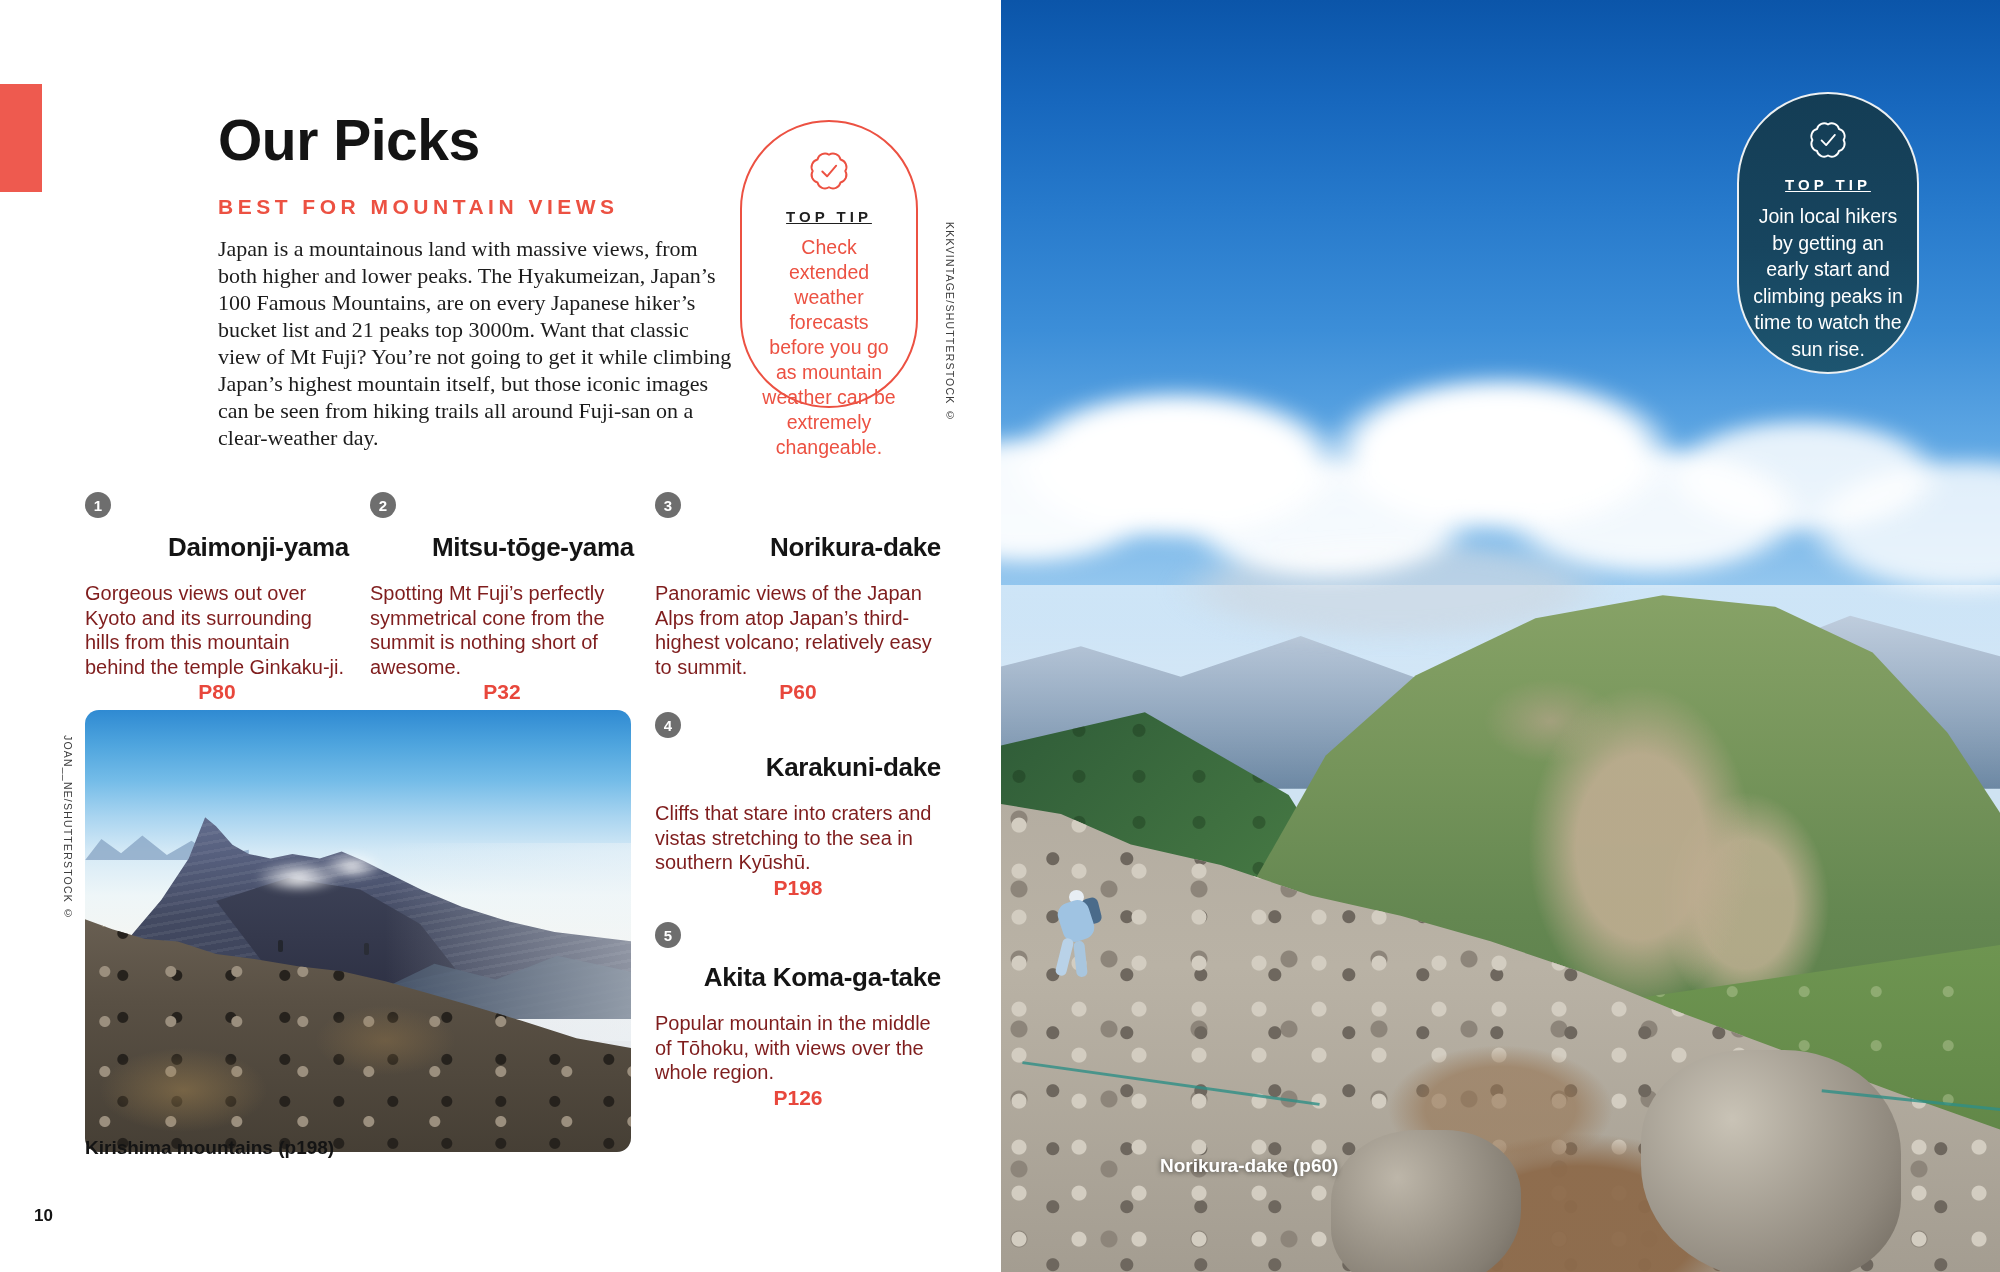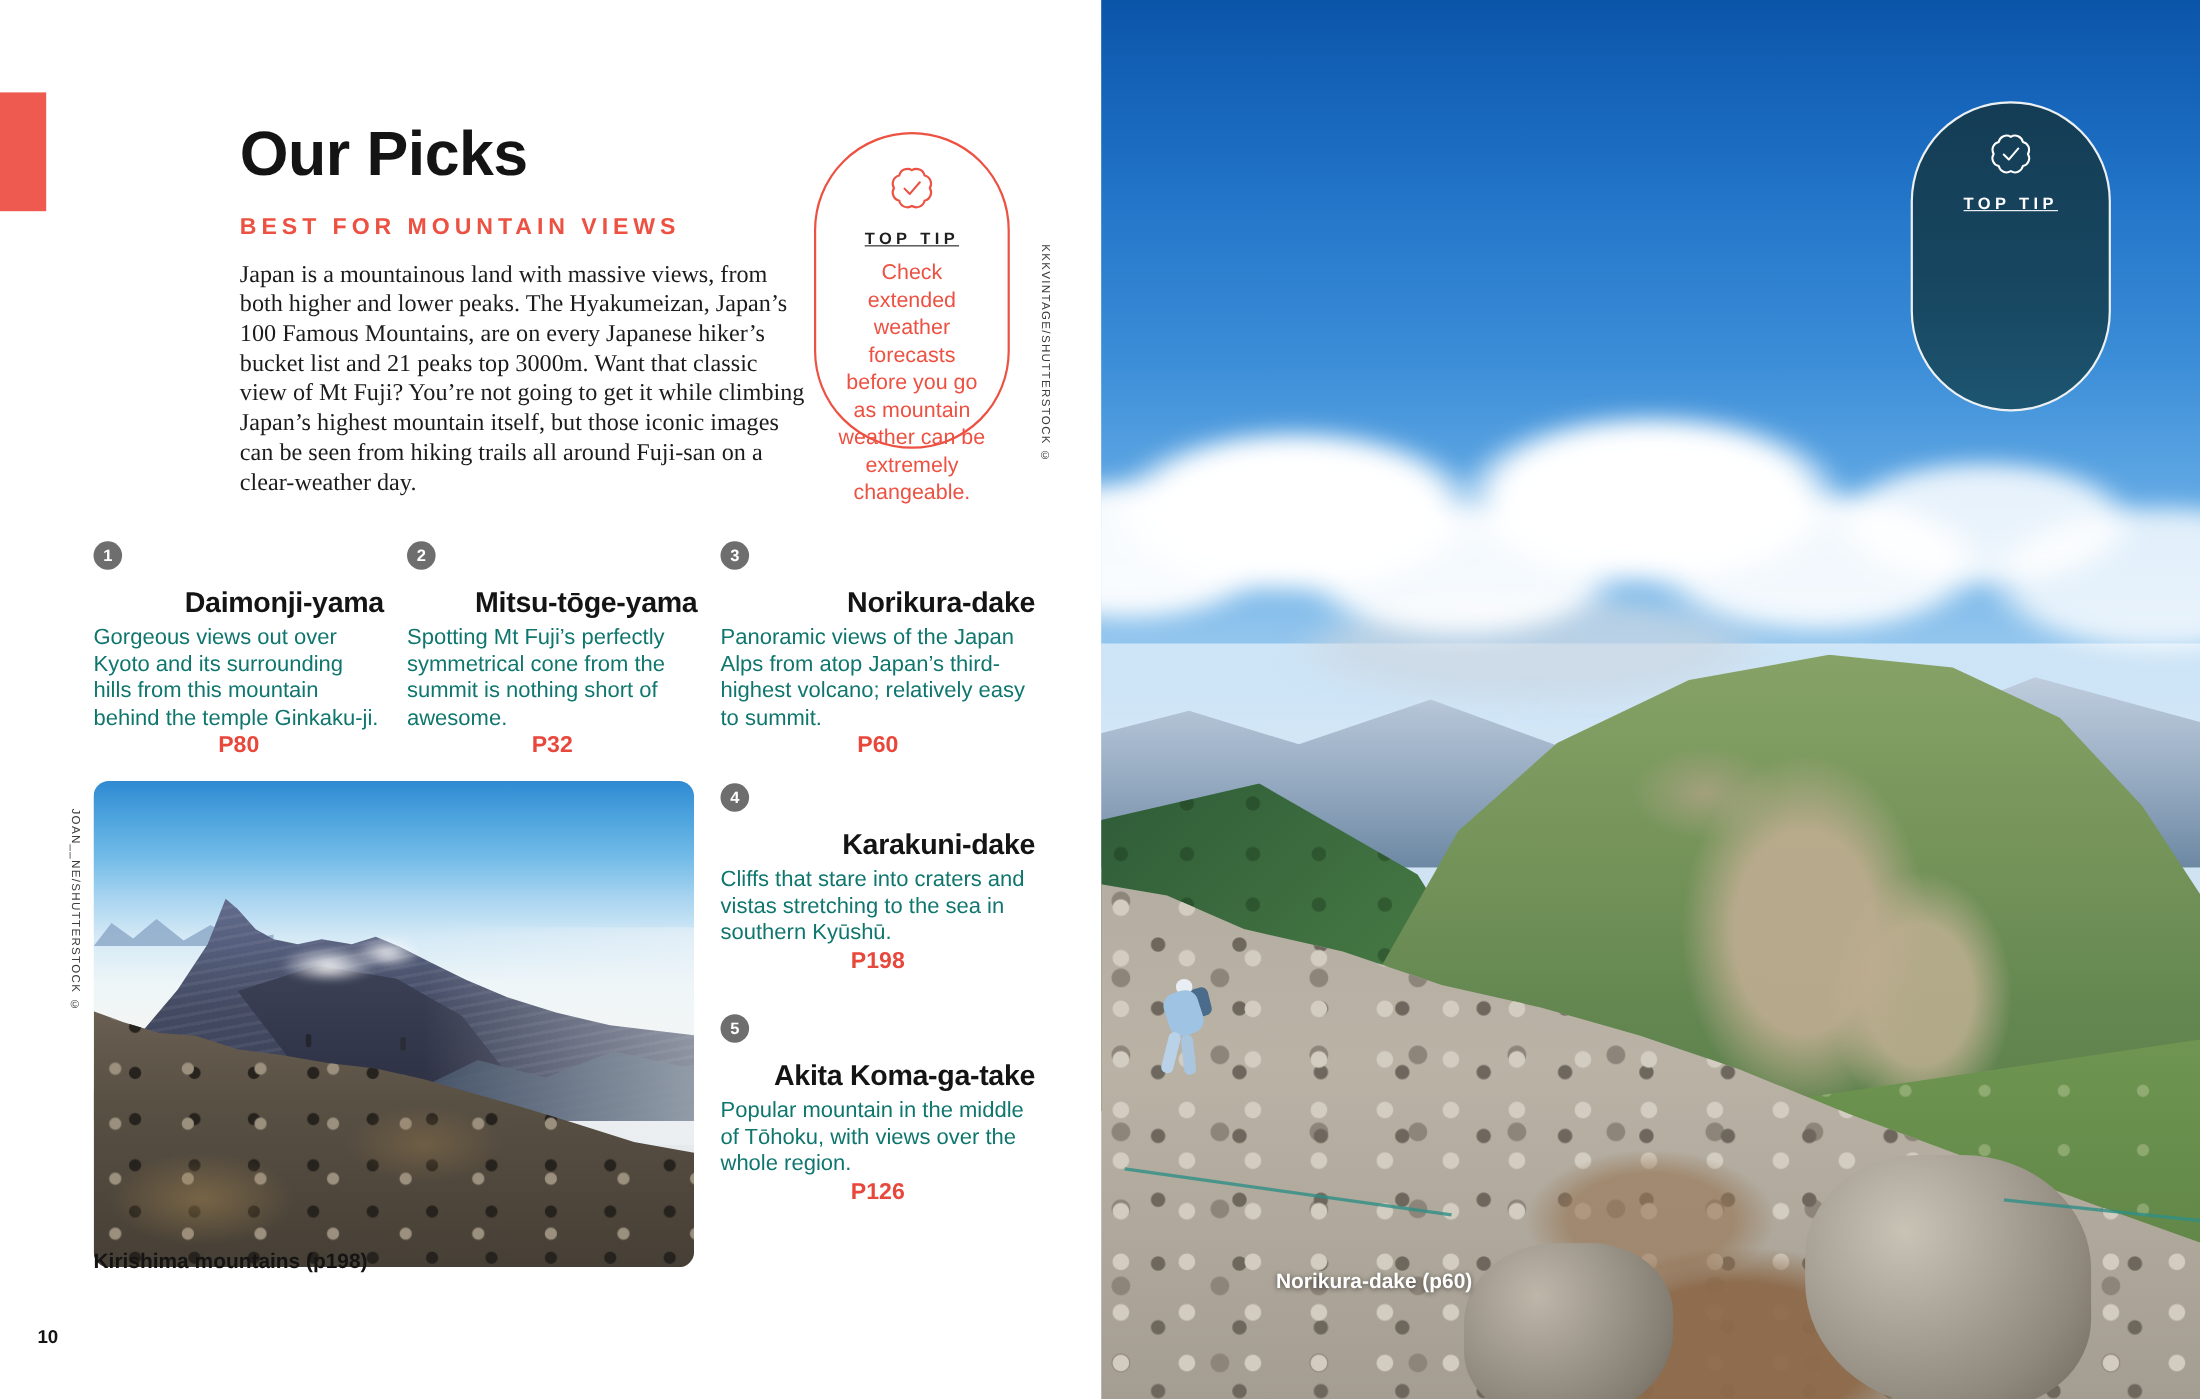--- a/index.html
+++ b/index.html
@@ -38,21 +38,21 @@
   
   .pick{box-sizing:border-box;}
   .p1{left:85px;top:492px;width:264px;}
   .p2{left:370px;top:492px;width:264px;}
   .p3{left:655px;top:492px;width:286px;}
   .p4{left:655px;top:712px;width:286px;}
   .p5{left:655px;top:922px;width:286px;}
   .pick-badge{width:26px;height:26px;border-radius:50%;background:#6e6e6e;color:#fff;
               font-size:15px;font-weight:700;display:flex;align-items:center;justify-content:center;}
   .pick-name{margin-top:14px;font-size:26px;font-weight:700;color:#141414;letter-spacing:-.3px;text-align:right;}
-  .pick-desc{margin-top:4px;font-size:20px;line-height:24.5px;color:#0f766e;}
+  .pick-desc{margin-top:18px;font-size:20px;line-height:24.5px;color:#7f1d1d;}
   .pick-ref{margin-top:1px;font-size:21px;font-weight:700;color:#e8473c;text-align:center;}
 
   
   .photo-left{left:85px;top:710px;width:546px;height:442px;border-radius:14px;overflow:hidden;}
   .lp-sky{left:0;top:0;right:0;bottom:0;
     background:linear-gradient(180deg,#2f8ad2 0%,#4fa5de 8%,#74bce8 16%,#a8d4f0 24%,#d4e9f6 32%,#eef6f8 42%,#f6f5f1 55%,#e9ecef 66%,#dfe3e7 100%);}
   .lp-farpeaks{left:0;top:26%;width:30%;height:8%;opacity:.8;background:#8aa6c6;
     clip-path:polygon(0 100%,10% 40%,22% 80%,35% 30%,50% 85%,65% 45%,80% 90%,100% 70%,100% 100%);}
   .lp-cone{left:0;top:18%;width:100%;height:52%;
     clip-path:polygon(0 88%,4% 76%,9% 62%,14% 48%,19% 30%,22% 12%,24% 16%,27% 24%,30% 28%,34% 30%,38% 28%,43% 30%,47% 27%,51% 31%,56% 37%,62% 44%,69% 51%,77% 57%,86% 62%,100% 66%,100% 100%,0 100%);
@@ -246,16 +246,17 @@
   </div>
 
   <div class="abs tip-oval tip-right">
     <span class="tip-icon white">
       <svg width="44" height="44" viewBox="0 0 48 48" fill="none" stroke="currentColor" stroke-width="2">
         <path d="M 41 24 A 8 8 0 0 1 36 36 A 8 8 0 0 1 24 41 A 8 8 0 0 1 12 36 A 8 8 0 0 1 7 24 A 8 8 0 0 1 12 12 A 8 8 0 0 1 24 7 A 8 8 0 0 1 36 12 A 8 8 0 0 1 41 24 Z"></path>
         <path d="M 17 24.5 L 22 29.5 L 31.5 18.5" stroke-linecap="round" stroke-linejoin="round"></path>
       </svg>
     </span>
     <div class="tip-label">TOP TIP</div>
+    <div class="tip-text">Join local hikers by getting an early start and climbing peaks in time to watch the sun rise.</div>
   </div>
 
   <div class="abs caption-right">Norikura-dake (p60)</div>
 </div>
 
 </body></html>

